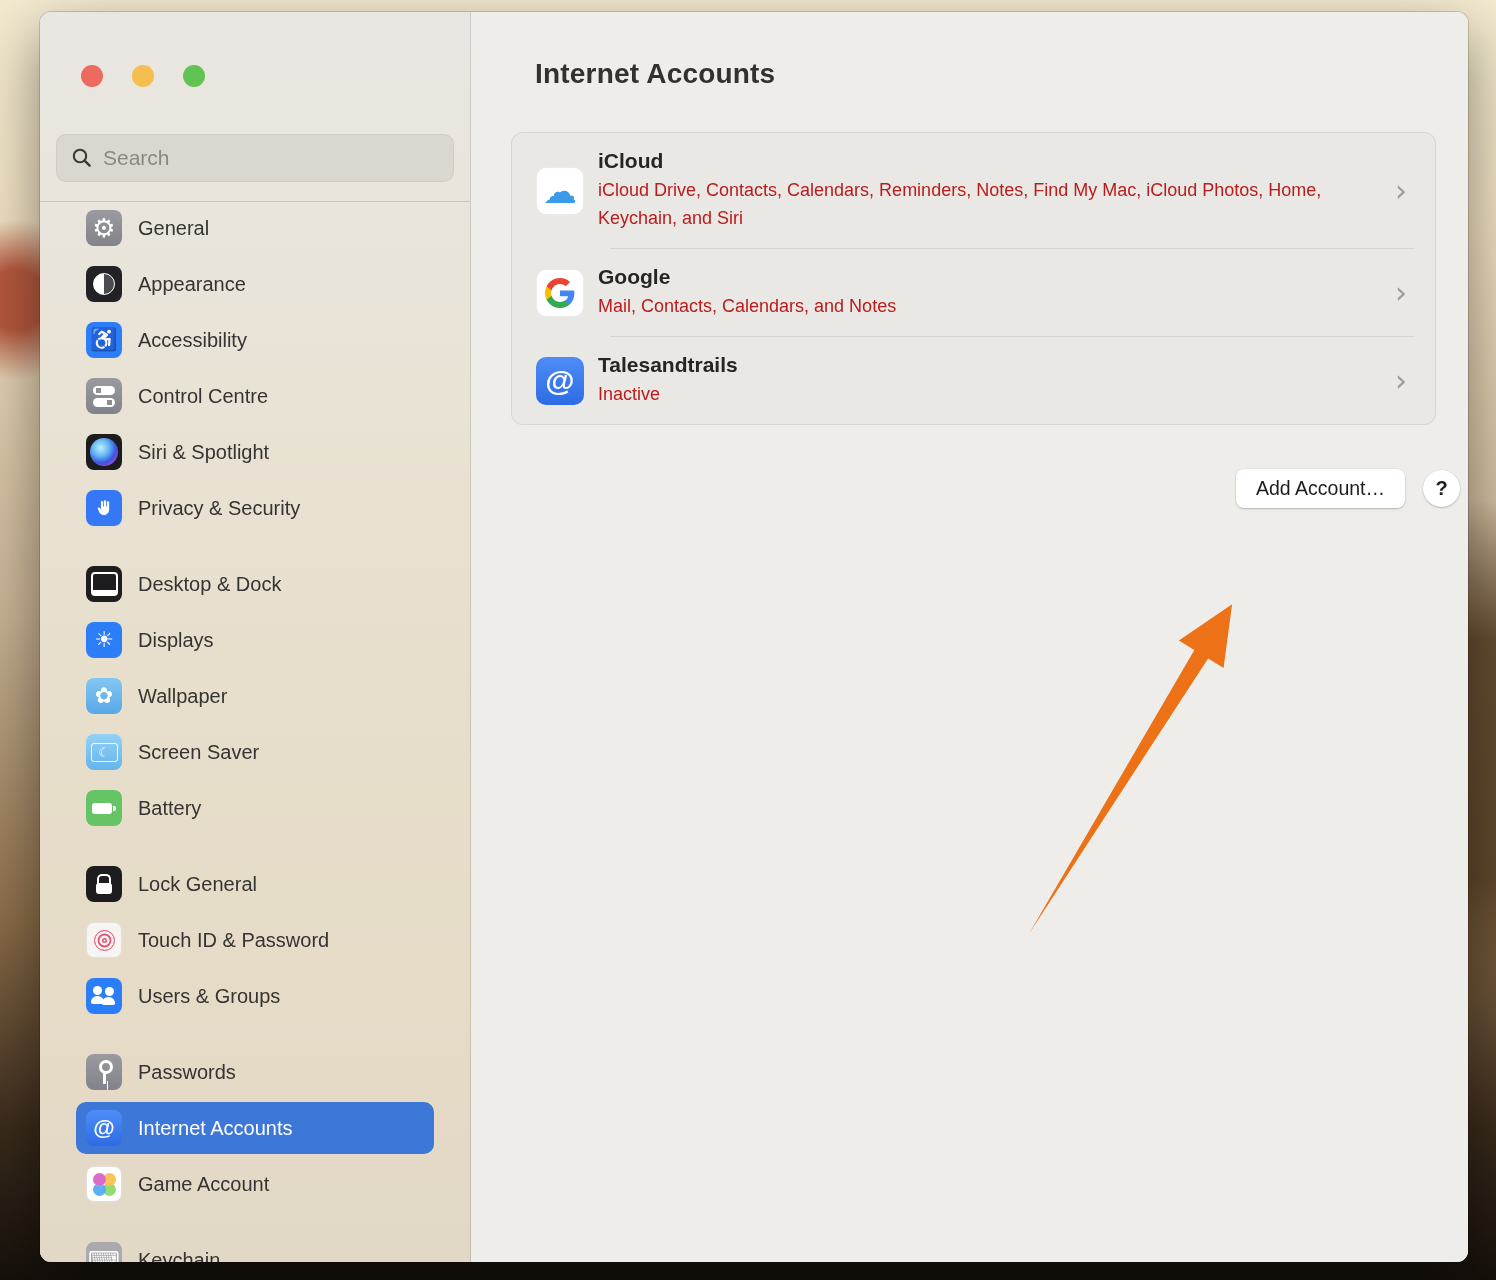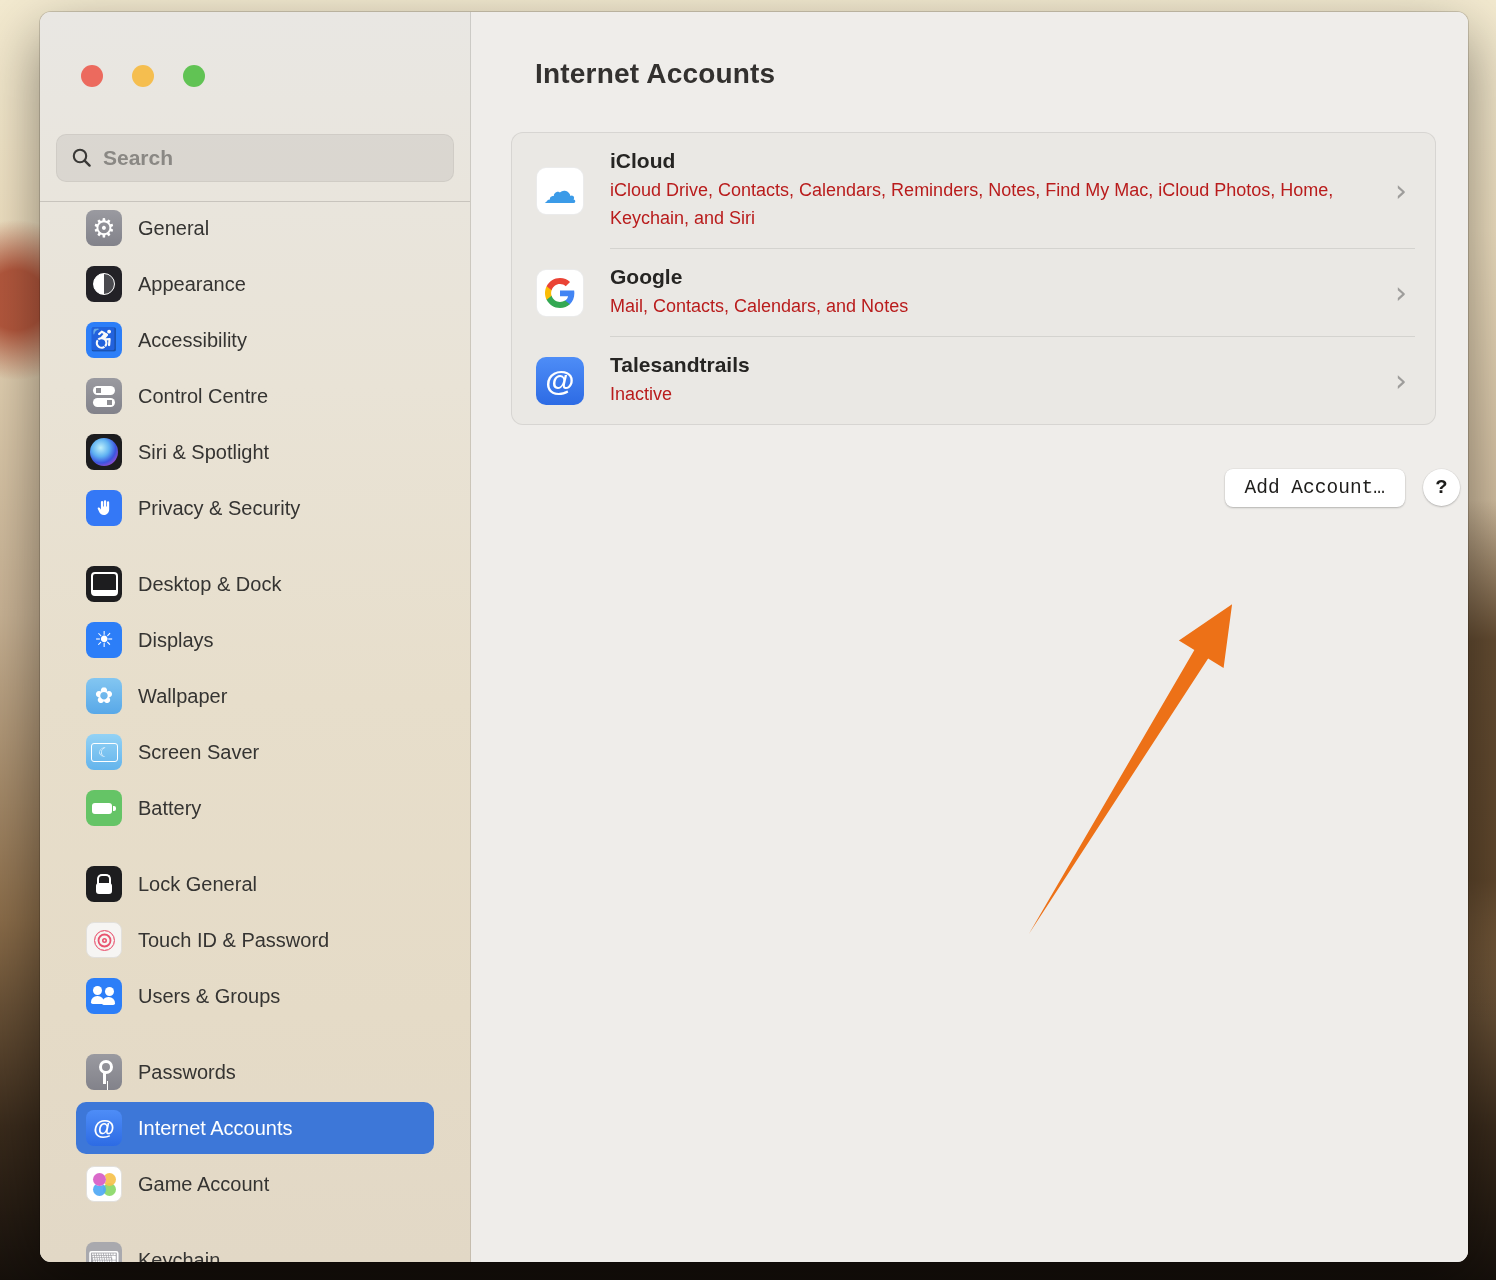--- a/index.html
+++ b/index.html
@@ -30,21 +30,21 @@
   }
   .traffic { position:absolute; top:53px; left:41px; display:flex; gap:29px; }
   .tl { width:22px; height:22px; border-radius:50%; }
   .tl.red    { background:#EC6A5E; }
   .tl.yellow { background:#F5BE4F; }
   .tl.green  { background:#61C354; }
 
   .searchwrap {
     position:absolute; top:122px; left:16px; width:398px; height:48px;
     background:rgba(205,202,196,.55); border:1px solid rgba(0,0,0,.05);
-    border-radius:10px; display:flex; align-items:center; padding:0 14px; gap:10px;font-weight:bold;
+    border-radius:10px; display:flex; align-items:center; padding:0 14px; gap:10px;
   }
   .searchwrap .ph { color:#8A8884; font-size:21px; }
   .search-glyph { flex:0 0 auto; }
 
   .side-divider { position:absolute; top:189px; left:0; width:100%; height:1px; background:rgba(0,0,0,.14); }
 
   .sidelist { position:absolute; top:190px; left:0; width:100%; bottom:0; overflow:hidden; padding:0 36px; }
   .sgroup { margin-bottom:24px; }
   .srow {
     height:52px; margin-bottom:4px; border-radius:10px;
@@ -109,35 +109,35 @@
   .ic-keyboard::before { content:"⌨"; font-size:22px; color:#fff; }
 
   
   .content { flex:1; position:relative; background:#EFEDEA; padding:0 32px 0 64px; }
   .page-title { font-size:28px; font-weight:700; color:#33312F; margin-top:46px; letter-spacing:.2px; }
 
   .card {
     margin-top:42px; margin-left:-24px; background:#EAE8E4;
     border:1px solid rgba(0,0,0,.08); border-radius:12px; overflow:hidden;
   }
-  .arow { display:flex; align-items:center; padding:16px 22px 16px 24px; gap:26px; }
+  .arow { display:flex; align-items:center; padding:16px 22px 16px 24px; gap:14px; }
   .ai { width:48px; height:48px; border-radius:10px; flex:0 0 48px;
     display:flex; align-items:center; justify-content:center; }
   .ai-icloud { background:#fff; border:1px solid rgba(0,0,0,.08); }
   .ai-icloud::before { content:"☁"; font-size:34px; color:#3B9BE8; }
   .ai-google { background:#fff; border:1px solid rgba(0,0,0,.08); }
   .ai-at { background:linear-gradient(180deg,#4E8DF7,#2D6BE4); }
   .ai-at::before { content:"@"; font-size:30px; font-weight:700; color:#fff; }
   .atext { flex:1; }
   .aname { font-size:21px; font-weight:600; color:#262523; margin-bottom:3px; }
   .adesc { font-size:18px; color:#b91c1c; line-height:28px; max-width:730px; }
   .chev { font-size:30px; color:#9E9D9B; line-height:1; padding-right:6px; font-family:"DejaVu Sans", sans-serif; }
   .rowdiv { height:1px; background:rgba(0,0,0,.09); margin-left:98px; margin-right:20px; }
 
-  .actions { display:flex; justify-content:flex-end; gap:18px; margin-top:44px; margin-right:-24px;font-family:Liberation Mono, monospace; }
+  .actions { display:flex; justify-content:flex-end; align-items:center; gap:18px; margin-top:44px; margin-right:-24px; }
   .addbtn {
     border:none; background:#fff; color:#1E1D1B; font-family:inherit;
     font-size:19.5px; padding:8px 20px; border-radius:8px;
     box-shadow:0 1px 2px rgba(0,0,0,.22), 0 0 0 .5px rgba(0,0,0,.06); cursor:pointer;
   }
   .helpbtn {
     width:37px; height:37px; border-radius:50%; border:none; background:#fff;
     color:#1E1D1B; font-size:20px; font-weight:700; font-family:inherit;
     box-shadow:0 1px 2px rgba(0,0,0,.22), 0 0 0 .5px rgba(0,0,0,.06); cursor:pointer;
   }

